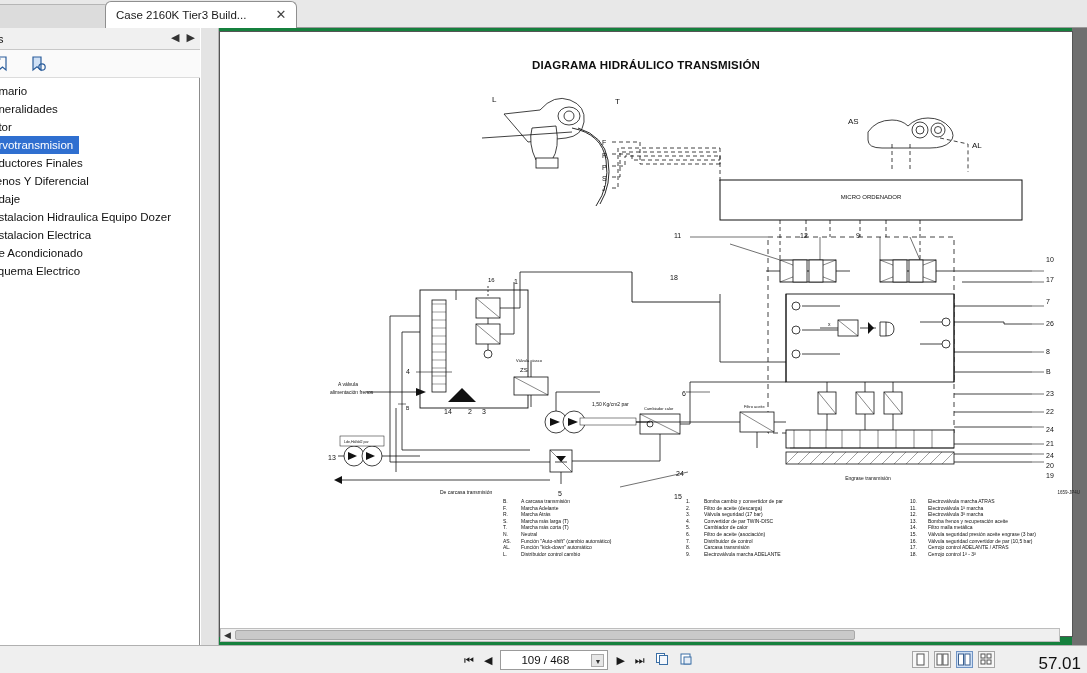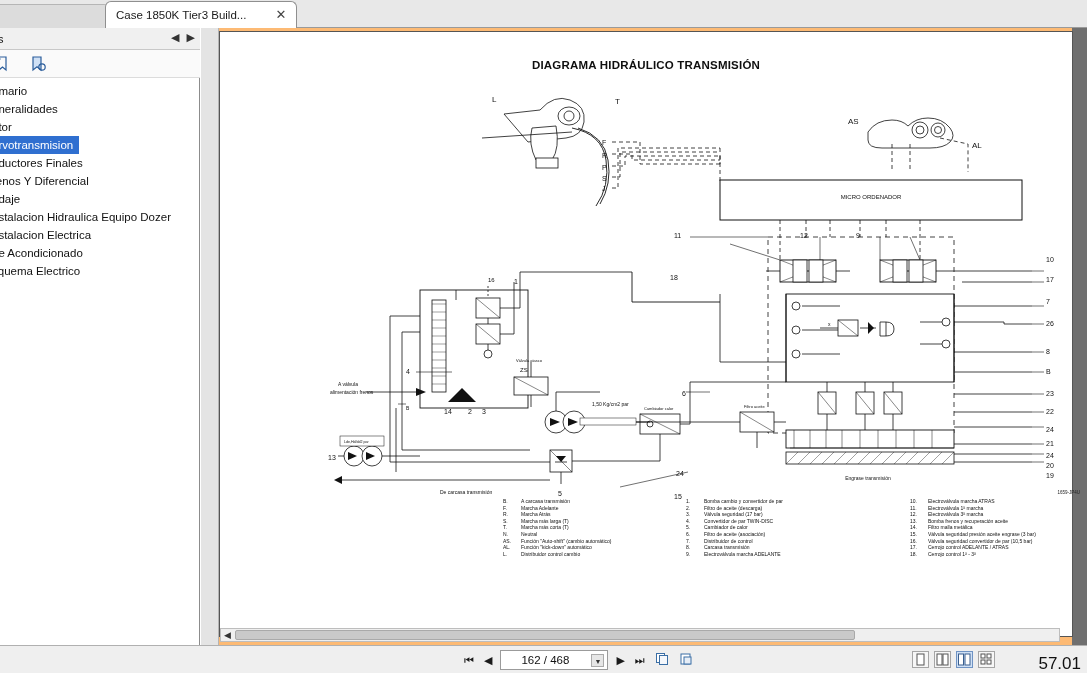--- a/index.html
+++ b/index.html
@@ -80,21 +80,21 @@
   }
   .bm-item.selected {
     background:#2f6fd0; color:#ffffff; display:inline-block;
     padding-right:6px; padding-left:0;
   }
   .bm-row { height:18px; }
 
   
   #doc-outer {
     position:absolute; left:201px; top:28px; right:0; height:617px;
-    background:#fdba74;
+    background:#15803d;
   }
   #doc-scroll-top {
     position:absolute; left:0; top:0; width:18px; height:617px;
     background:#e4e4e4; border-right:1px solid #b4b4b4;
   }
   #page {
     position:absolute; left:19px; top:4px; width:852px; height:604px;
     background:#ffffff;
     box-shadow:0 0 0 1px #555;
   }
@@ -167,21 +167,21 @@
     position:absolute; right:-8px; top:458px; font-size:4.5px; color:#222;
   }
 </style>
 </head>
 <body>
 
 <div id="tabbar">
   <div id="tabbar-fill"></div>
   <div class="tab" id="tab-ghost"></div>
   <div class="tab" id="tab-active">
-    <span class="tab-label">Case 1850K Tier3 Build...</span>
+    <span class="tab-label">Case 2160K Tier3 Build...</span>
     <span class="tab-close">✕</span>
   </div>
 </div>
 
 <div id="sidebar">
   <div id="sidebar-header">
     <span id="sidebar-title">ks</span>
     <span id="sidebar-header-btns">
       <span>◀</span>
       <span>▶</span>
@@ -548,21 +548,21 @@
     <span id="hscroll-left">◀</span>
     <div id="hscroll-thumb"></div>
   </div>
 </div>
 
 <div id="statusbar">
   <div id="nav-cluster">
     <span class="navbtn">⏮</span>
     <span class="navbtn">◀</span>
     <div id="page-box">
-      <span id="page-value">162 / 468</span>
+      <span id="page-value">109 / 468</span>
       <span id="page-caret">▼</span>
     </div>
     <span class="navbtn">▶</span>
     <span class="navbtn">⏭</span>
     <span class="navbtn">
       <svg width="14" height="14" viewBox="0 0 14 14">
           <rect x="1.5" y="1.5" width="8" height="9" fill="#fff" stroke="#3a6ea5"></rect>
           <rect x="4.5" y="3.5" width="8" height="9" fill="#f4f7fb" stroke="#3a6ea5"></rect>
         </svg>
     </span>

